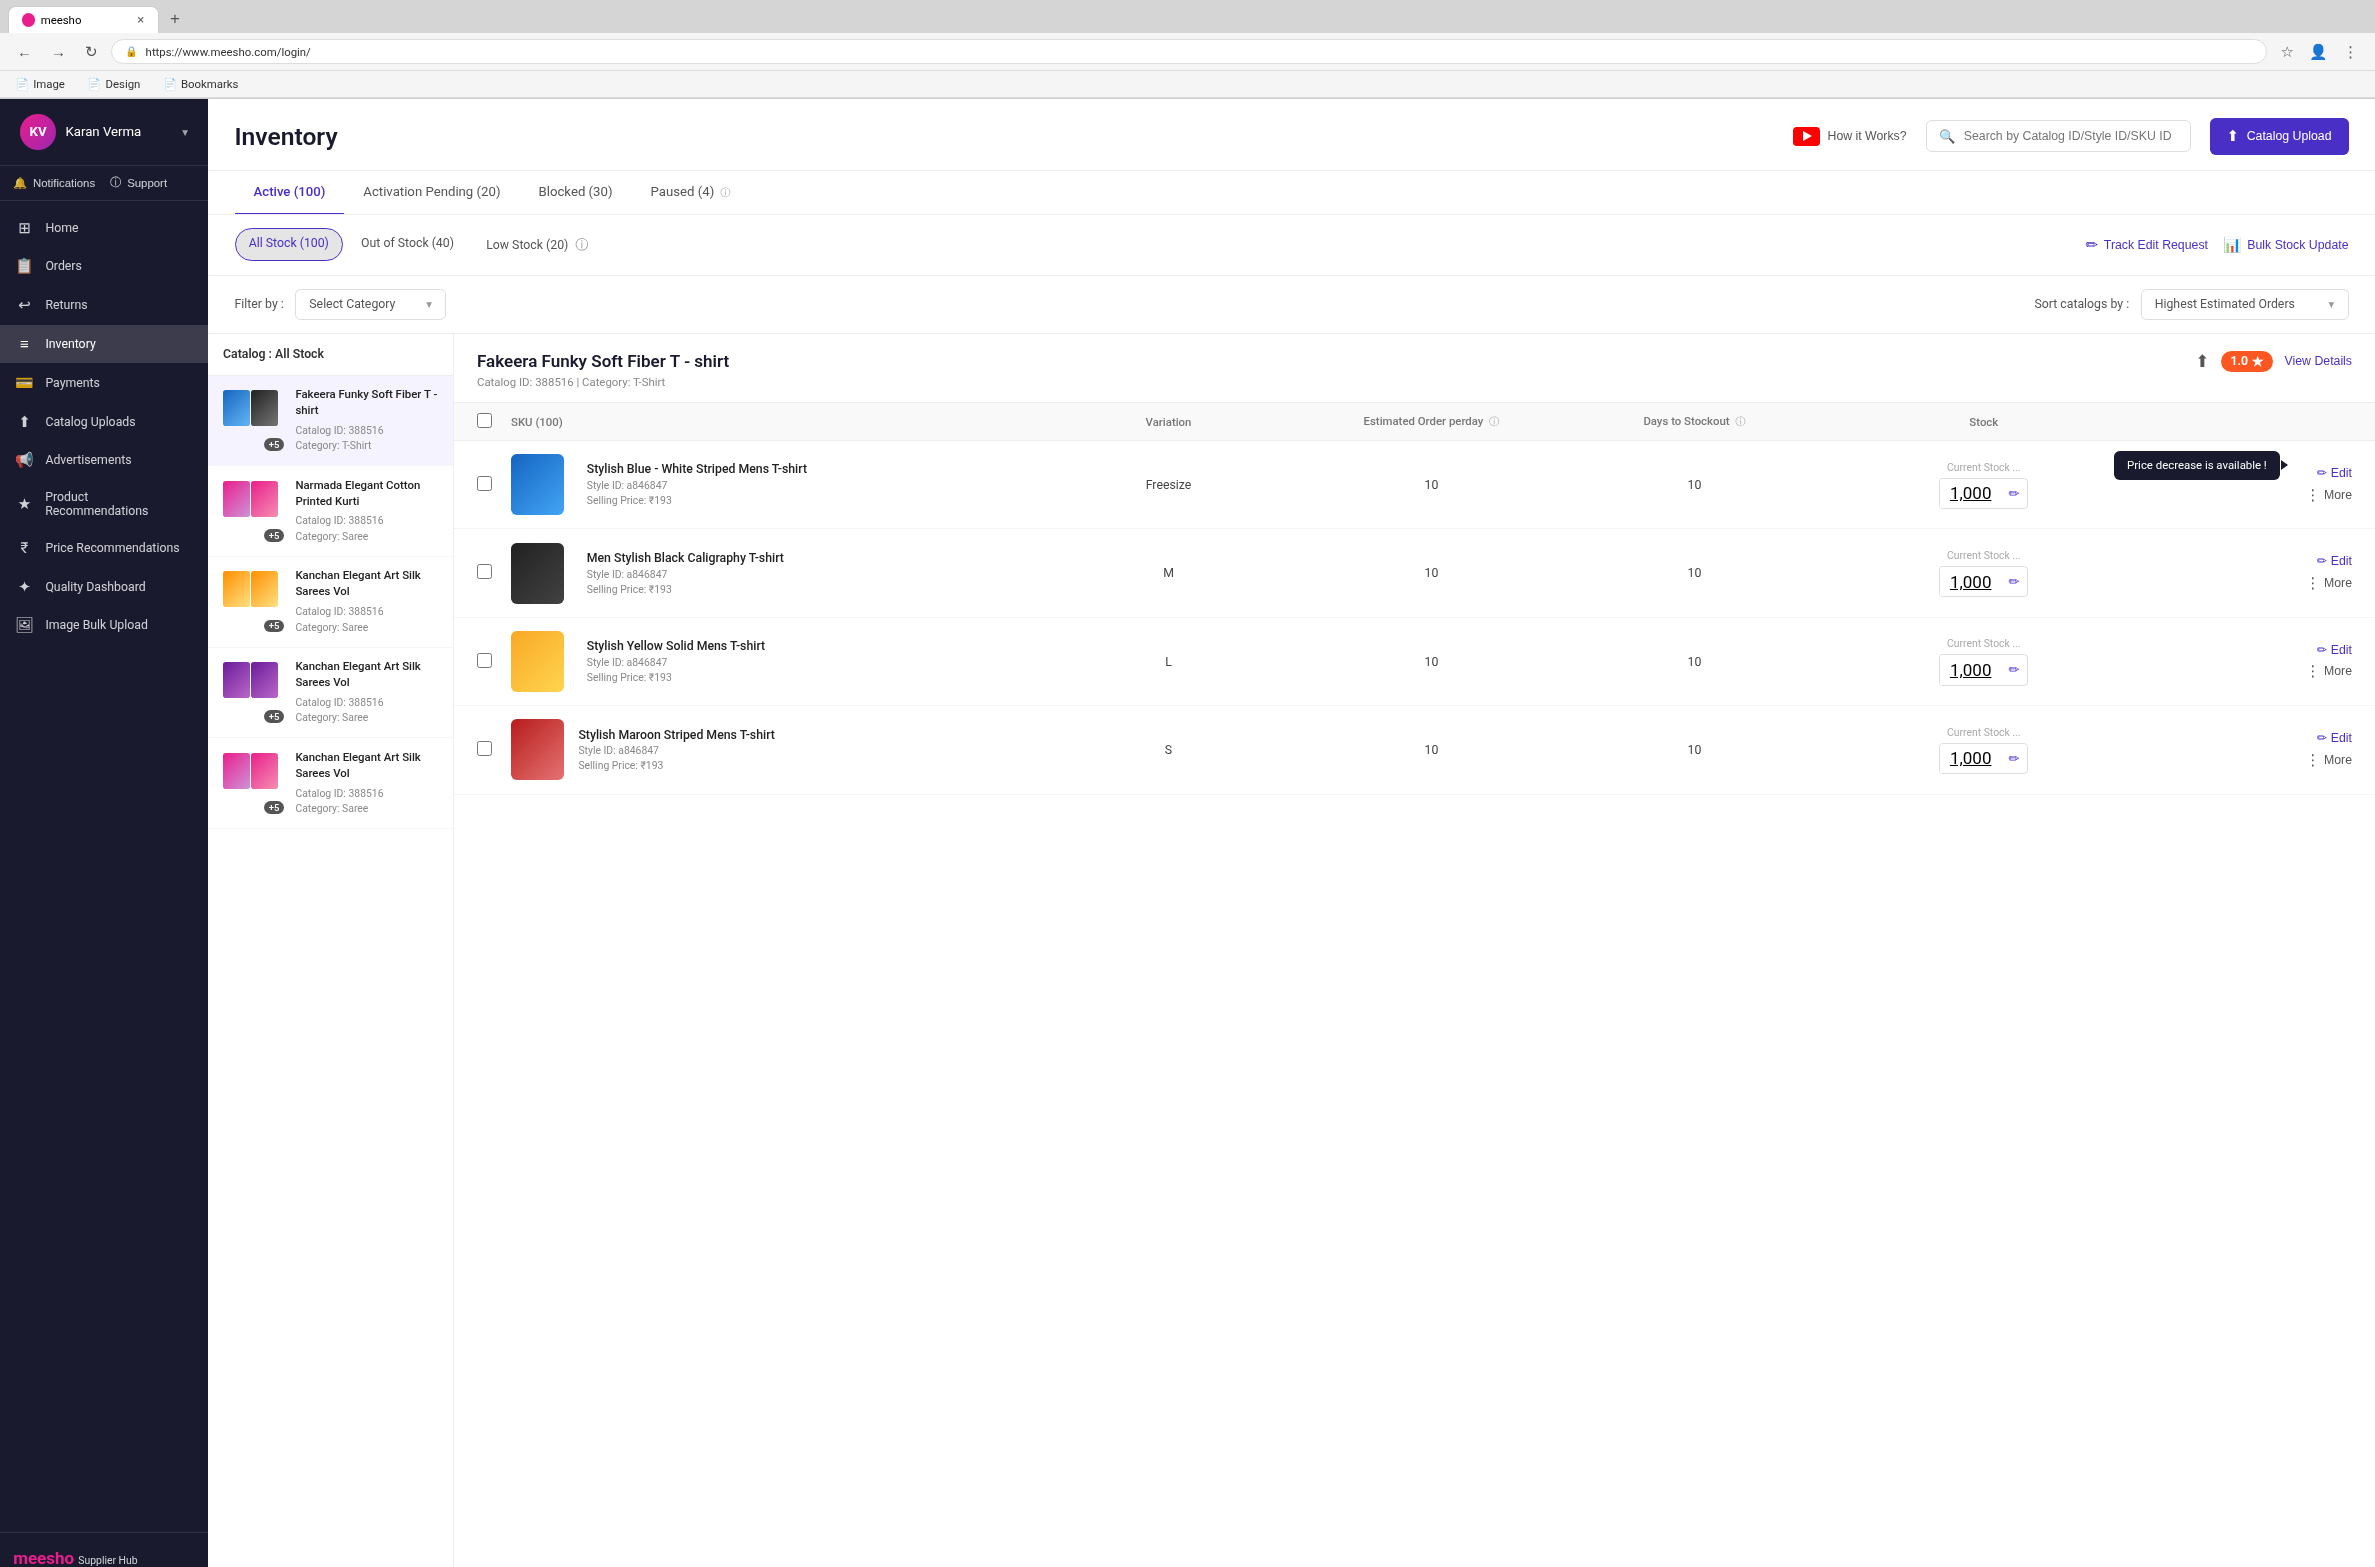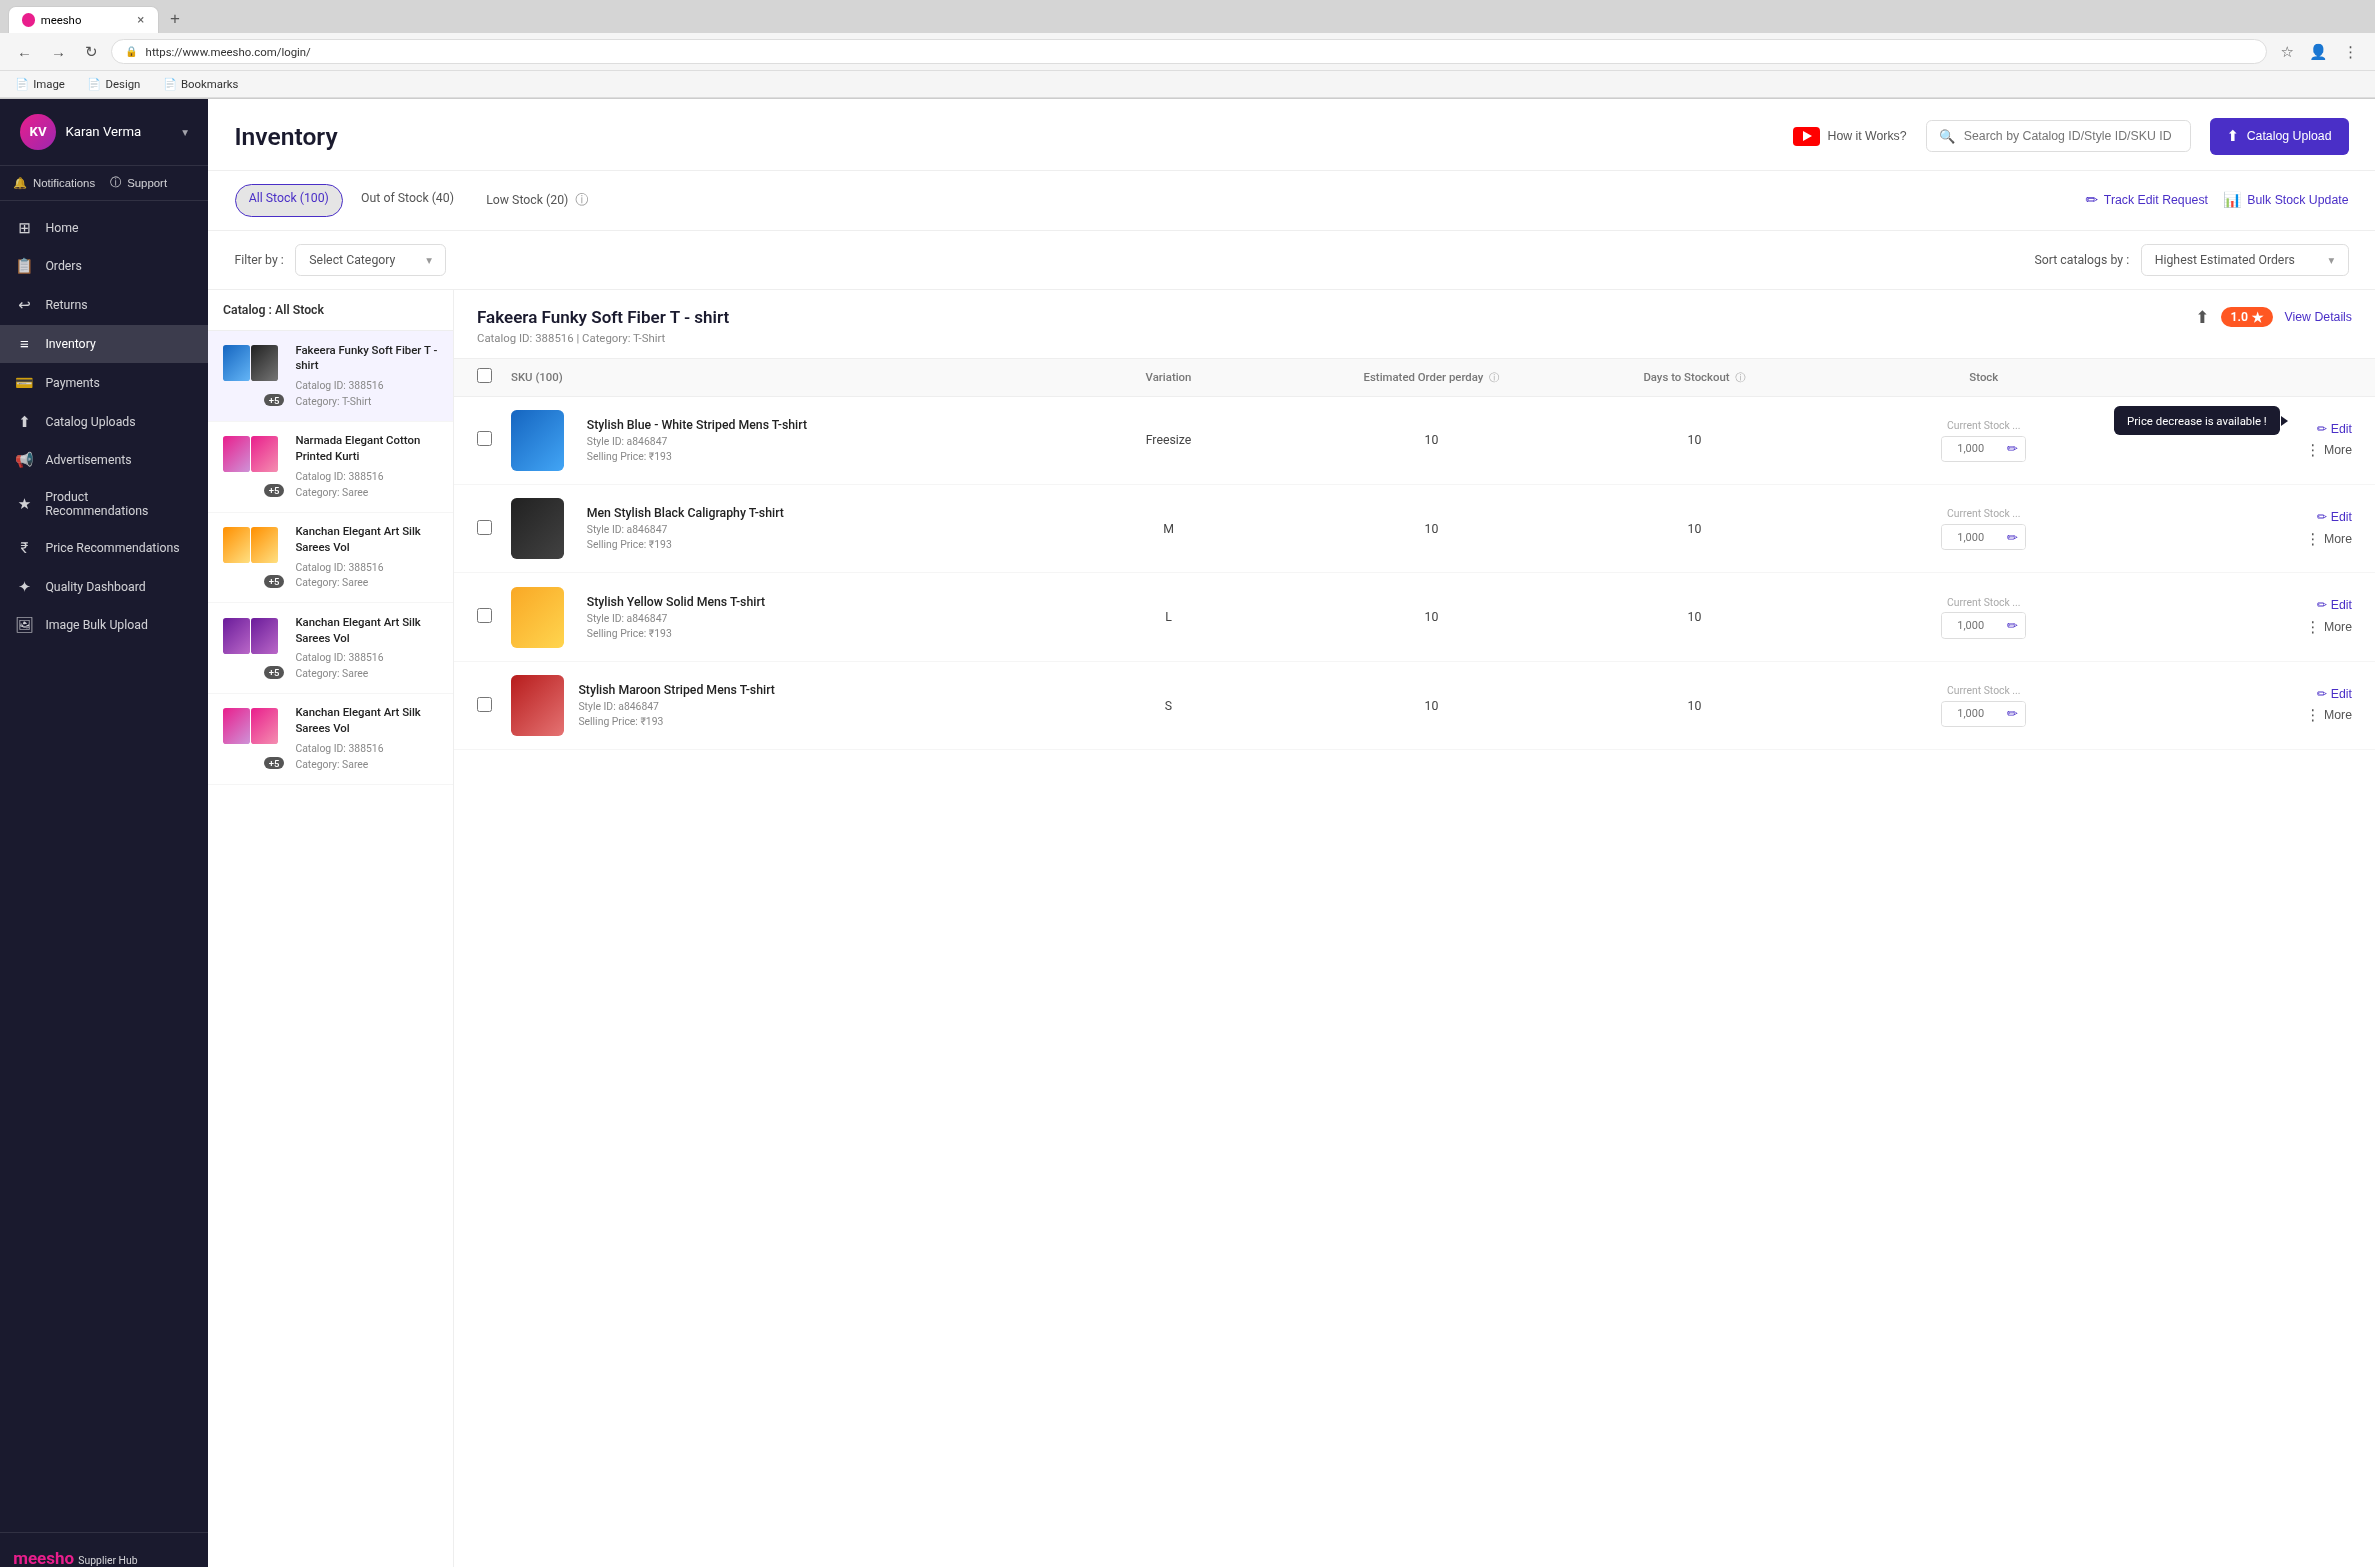--- a/index.html
+++ b/index.html
@@ -124,21 +124,21 @@
     .sku-details { flex: 2; }
     .sku-product-name { font-size: 12.3px; font-weight: 500; color: #222; }
     .sku-style-id { font-size: 10.4px; color: #888; margin-top: 2.8px; }
     .sku-price { font-size: 10.4px; color: #888; margin-top: 1.9px; }
     .sku-variation { flex: 1; text-align: center; font-size: 12.3px; color: #444; }
     .sku-estimated { flex: 1; text-align: center; font-size: 12.3px; color: #444; }
     .sku-days { flex: 1; text-align: center; font-size: 12.3px; color: #444; }
     .sku-stock-col { flex: 1.2; display: flex; flex-direction: column; align-items: center; gap: 3.8px; }
     .stock-label { font-size: 10.4px; color: #aaa; }
     .stock-input-wrapper { display: flex; align-items: center; border: 0.9px solid #ddd; border-radius: 3.8px; overflow: hidden; }
-    .stock-value { padding: 4.7px 9.5px; font-size: 11px; color: #737373; background: #fff; min-width: 57px; text-align: center; }
+    .stock-value { padding: 4.7px 9.5px; font-size: 17px; color: #000000; background: #fff; min-width: 57px; text-align: center; text-decoration: underline; }
     .stock-edit-icon { padding: 4.7px 7.6px; color: #4a2fc7; cursor: pointer; font-size: 13.2px; background: #fff; }
     .sku-actions { flex: 0.8; display: flex; flex-direction: column; align-items: flex-end; gap: 5.7px; }
     .edit-btn { display: flex; align-items: center; gap: 3.8px; color: #4a2fc7; font-size: 12.3px; cursor: pointer; background: none; border: none; font-weight: 500; }
     .more-btn { display: flex; align-items: center; gap: 3.8px; color: #555; font-size: 12.3px; cursor: pointer; background: none; border: none; }
     .more-icon { font-size: 15px; }
 
     
     .price-tooltip { position: absolute; top: 9.5px; right: 95px; background: #1a1a2e; color: white; padding: 7.6px 13.2px; border-radius: 5.7px; font-size: 11.4px; white-space: nowrap; z-index: 10; }
     .price-tooltip::after { content: ''; position: absolute; right: -7.6px; top: 50%; transform: translateY(-50%); border-left: 7.6px solid #1a1a2e; border-top: 5.7px solid transparent; border-bottom: 5.7px solid transparent; }
 
@@ -286,20 +286,37 @@
       <div class="search-bar">
         <span class="search-icon">🔍</span>
         <input type="text" placeholder="Search by Catalog ID/Style ID/SKU ID" style="">
       </div>
       <button class="catalog-upload-btn">
         <span class="upload-icon">⬆</span>
         <span>Catalog Upload</span>
       </button>
     </div>
 
+    <div class="tabs-section">
+      <div class="tabs-row">
+        <div class="tab-item active">
+          <span>Active (100)</span>
+        </div>
+        <div class="tab-item">
+          <span>Activation Pending (20)</span>
+        </div>
+        <div class="tab-item">
+          <span>Blocked (30)</span>
+        </div>
+        <div class="tab-item">
+          <span>Paused (4)</span>
+          <span class="col-info">ⓘ</span>
+        </div>
+      </div>
+    </div>
 
     <div class="stock-filter-row">
       <div class="stock-tabs">
         <div class="stock-tab active">
           <span>All Stock (100)</span>
         </div>
         <div class="stock-tab">
           <span>Out of Stock (40)</span>
         </div>
         <div class="stock-tab">

